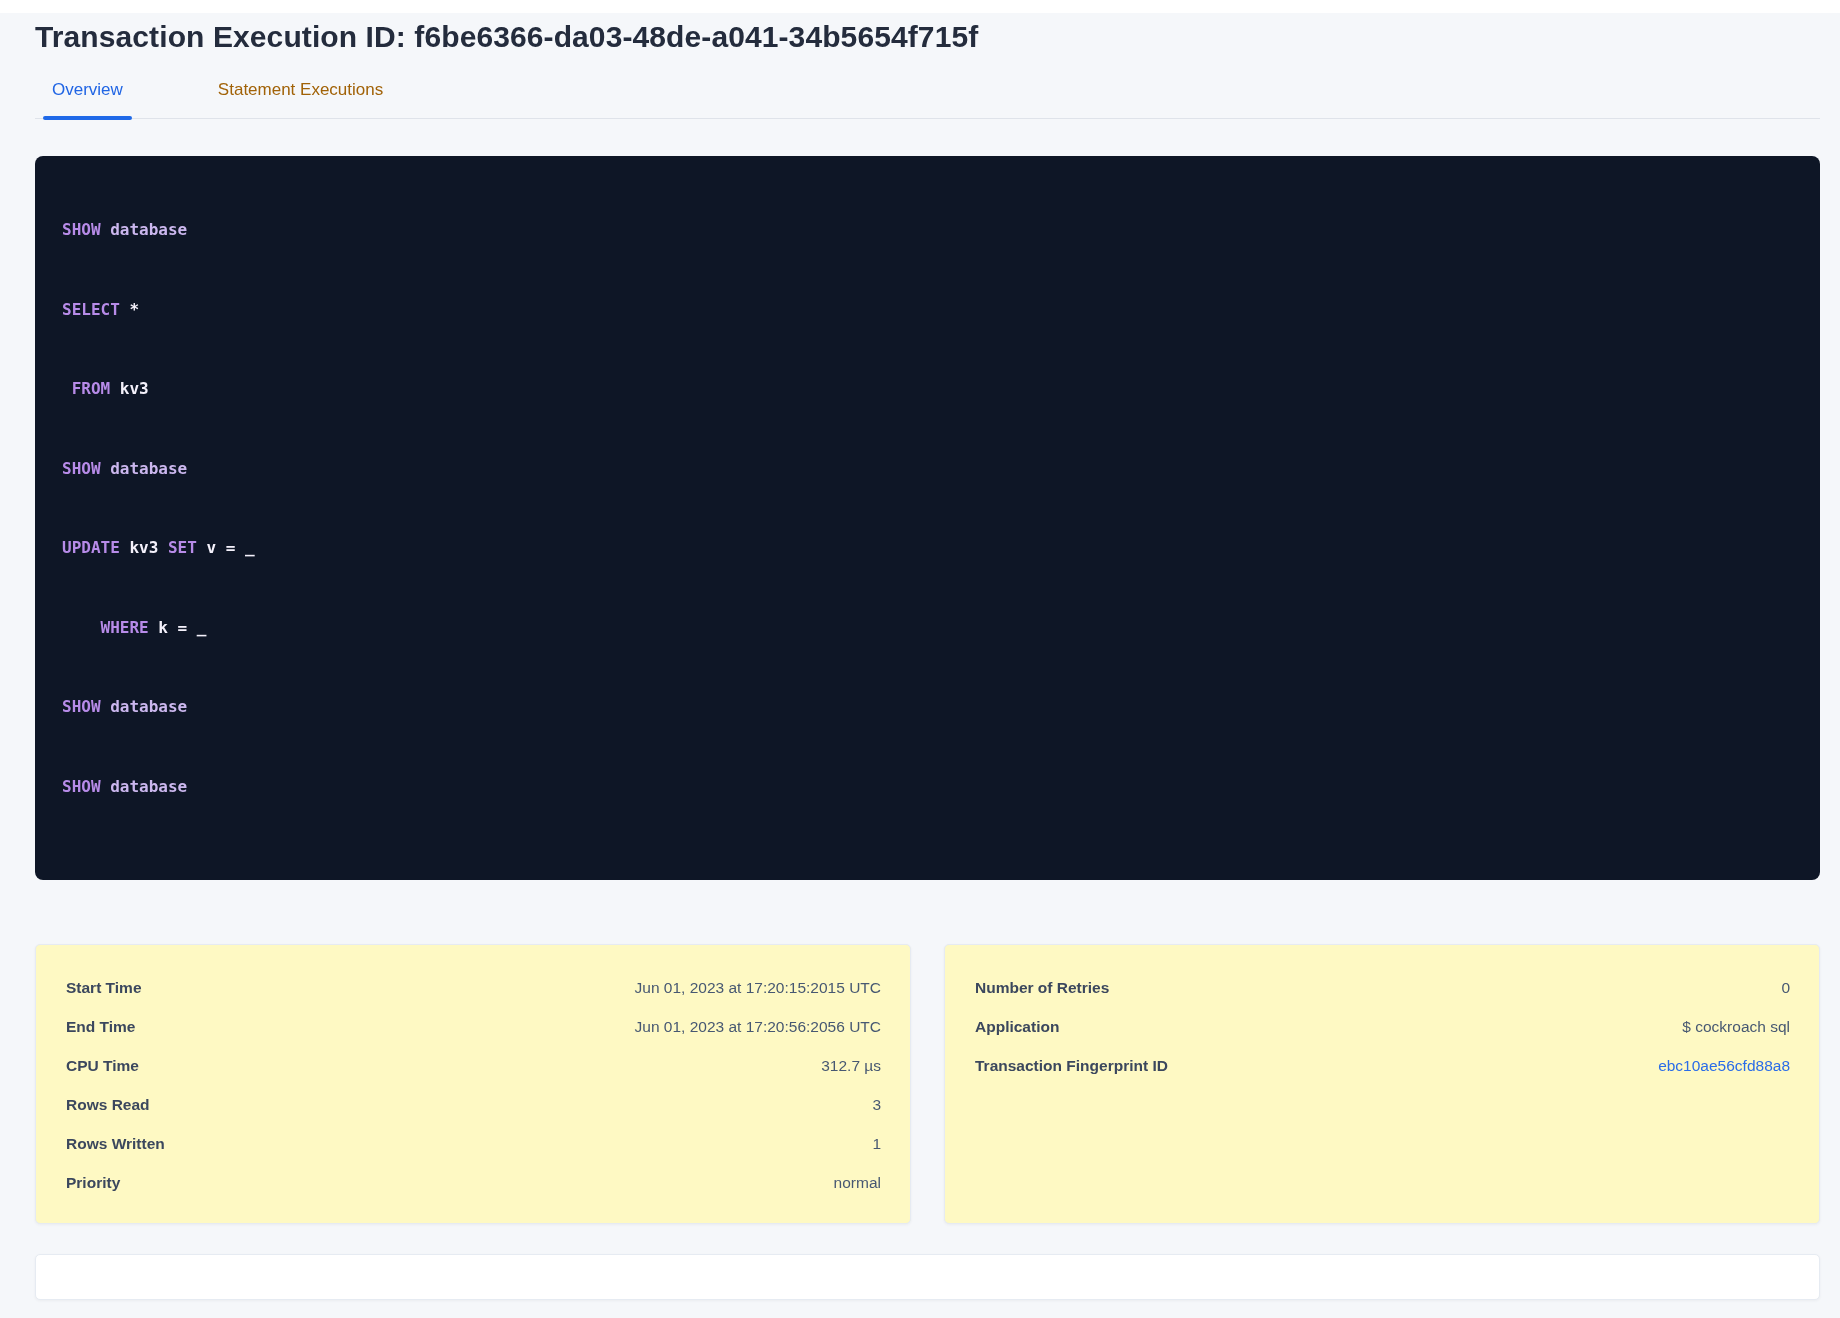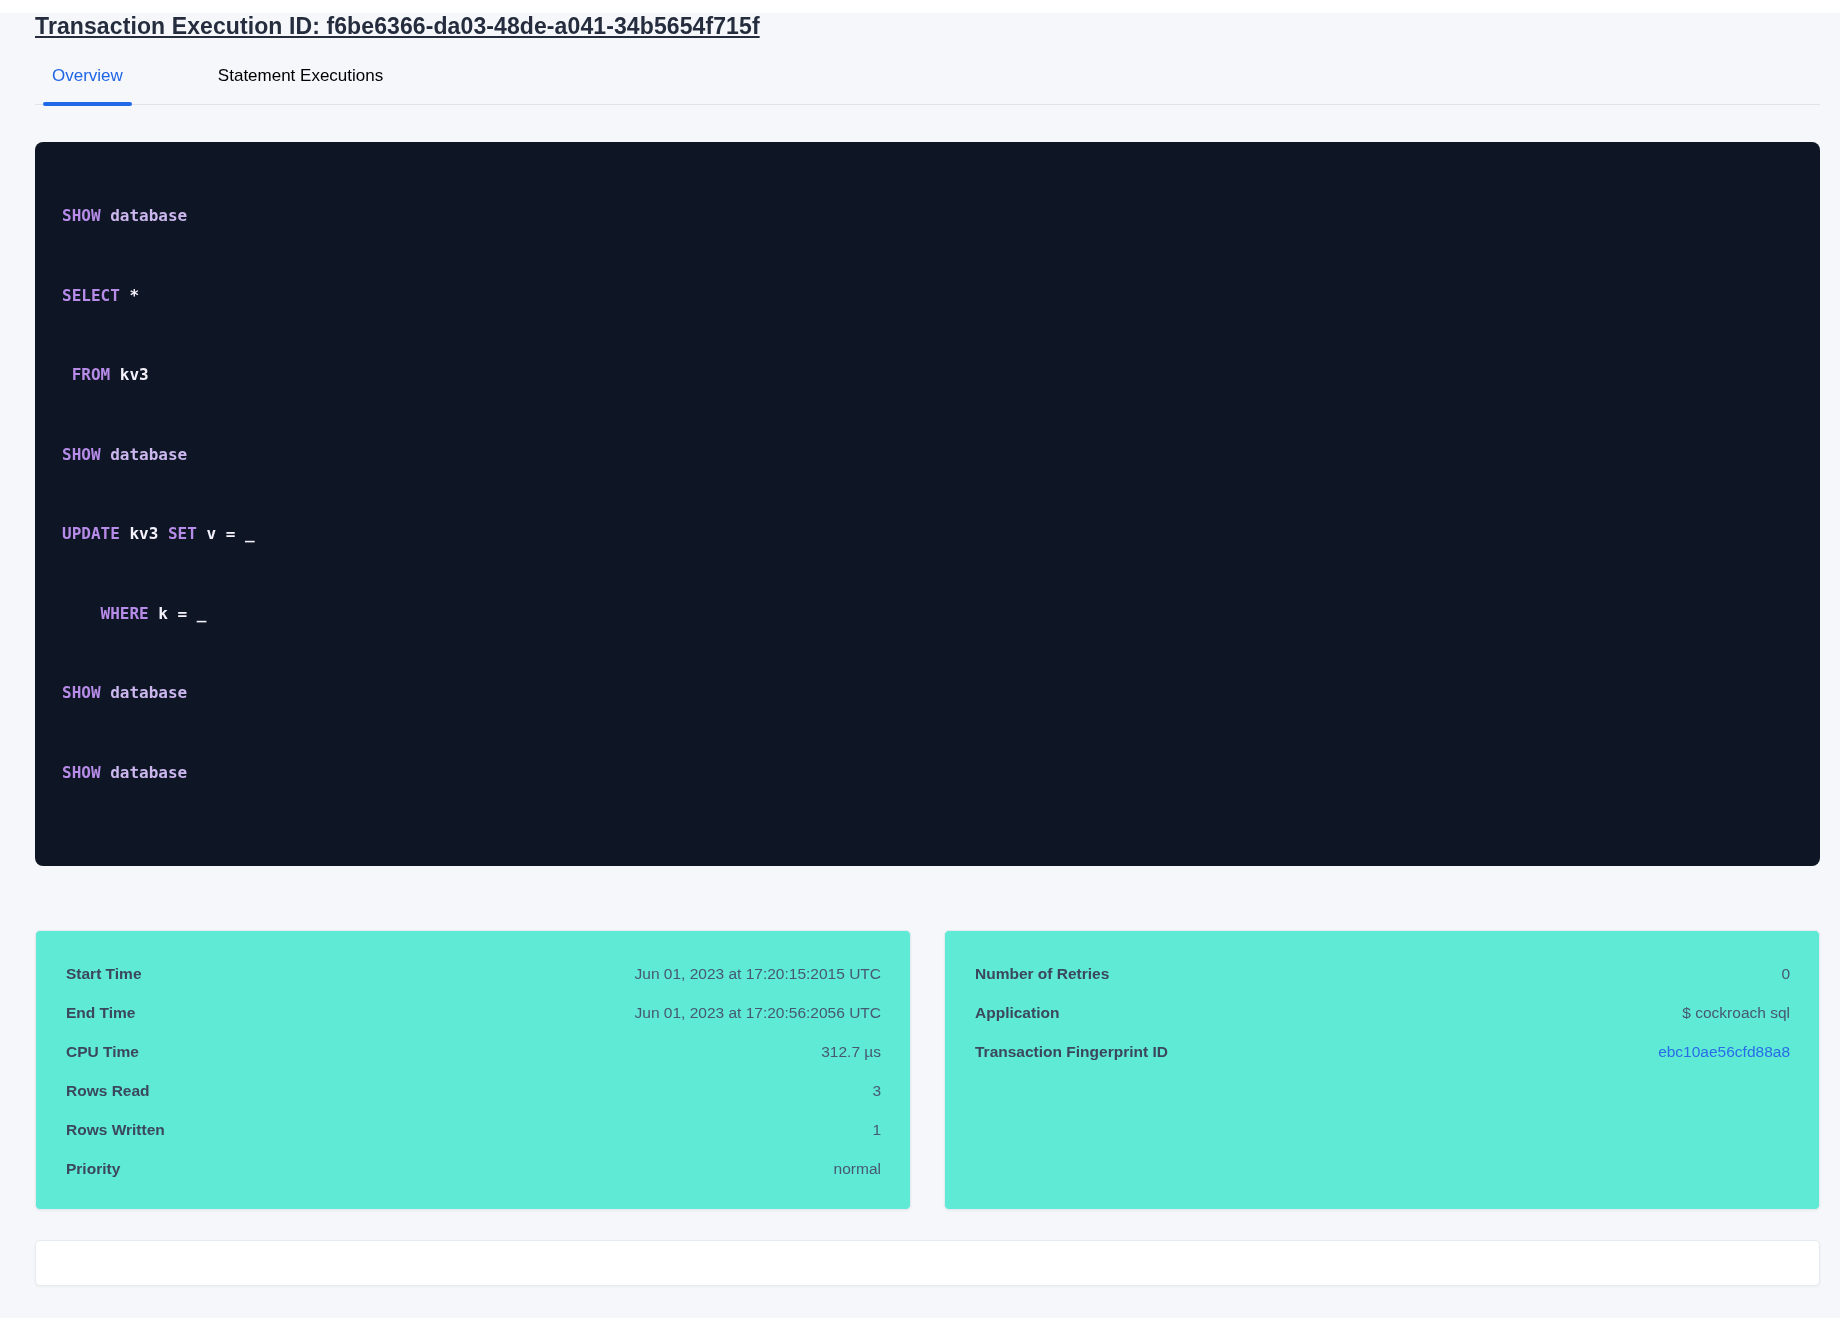--- a/index.html
+++ b/index.html
@@ -6,27 +6,27 @@
   html,body { width:1840px; height:1318px; overflow:hidden; }
   body {
     background:#f5f7fa;
     font-family:"Liberation Sans", sans-serif;
     color:#475872;
   }
   .top-strip { height:13px; background:#ffffff; }
   .container { width:1785px; margin:0 auto 0 35px; }
 
   .page-title {
-    margin-top:0;
-    font-size:23px; font-weight:700; color:#242c3d; letter-spacing:.1px;text-decoration:underline;
+    margin-top:7px;
+    font-size:30px; font-weight:700; color:#242c3d; letter-spacing:.1px;
   }
 
   
   .tabs { margin-top:26px; border-bottom:1px solid #dfe3ea; display:flex;gap:8px; }
-  .tab { position:relative; margin-left:17px; margin-right:70px; padding-bottom:18px; font-size:17px; cursor:pointer; color:#000000; }
+  .tab { position:relative; margin-left:17px; margin-right:70px; padding-bottom:18px; font-size:17px; cursor:pointer; color:#a16207; }
   .tab.active { color:#2065e4; }
   .tab.active::after {
     content:""; position:absolute; left:-9px; right:-9px; bottom:-2px;
     height:4px; border-radius:3px; background:#1f69e8;
   }
 
   
   .code-box {
     margin-top:37px; background:#0e1626; border-radius:8px;
     padding:8px 27px 27px 27px;
@@ -35,21 +35,21 @@
     white-space:pre;
   }
   .code-box .kw  { color:#b78be8; }
   .code-box .id  { color:#cbb7ee; }
   .code-box .lit { color:#f4f1fb; }
   .code-box .ws  { color:#f4f1fb; }
 
   
   .cards-row { margin-top:64px; display:flex; gap:33px; align-items:stretch; }
   .card {
-    flex:1 1 0; background:#5eead4; border:1px solid #e6ebf2; border-radius:5px;
+    flex:1 1 0; background:#fef9c3; border:1px solid #e6ebf2; border-radius:5px;
     box-shadow:0 1px 3px rgba(30,40,60,.05);
     padding:24px 29px 20px 30px;
   }
   .kv-row { display:flex; justify-content:space-between; align-items:baseline; padding:10px 0 11px 0; font-size:15.5px; }
   .kv-label { font-weight:700; color:#3b475d; }
   .kv-value { color:#475872; text-align:right; }
   .kv-value.link { color:#2a6ce8; cursor:pointer; }
 
   
   .insights-card {

